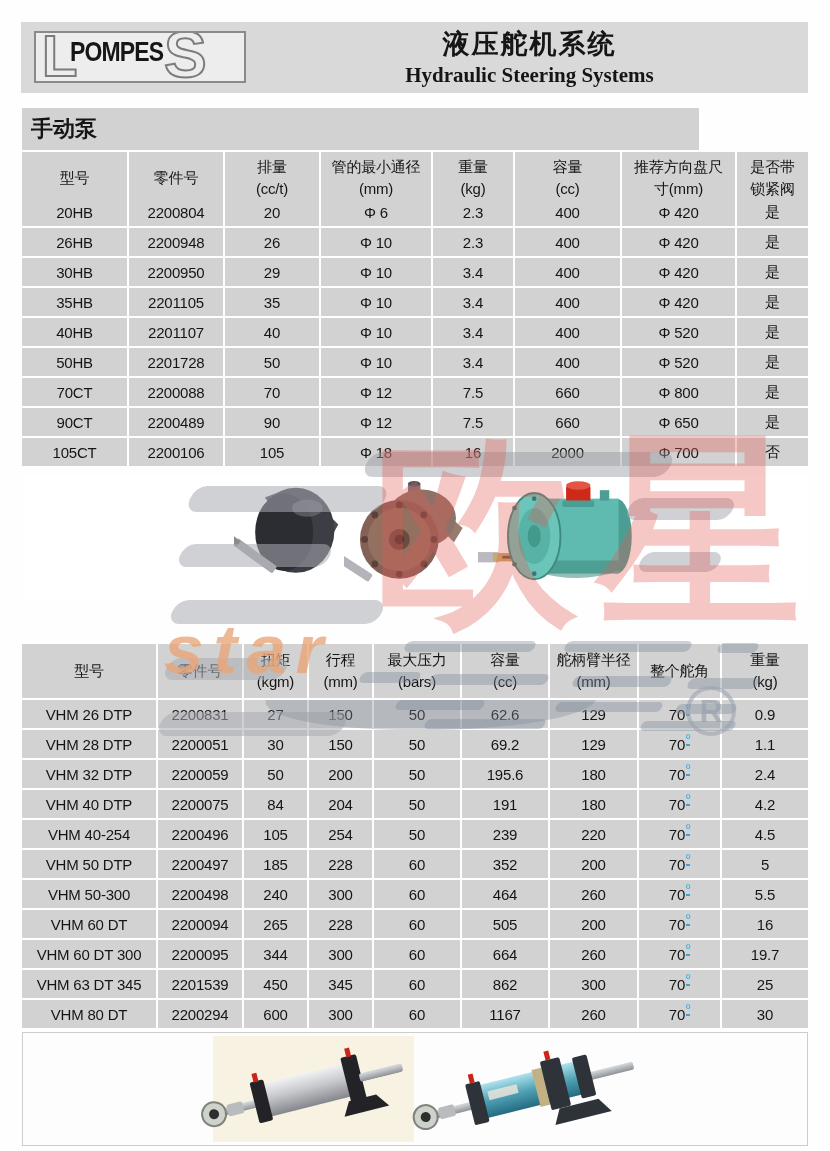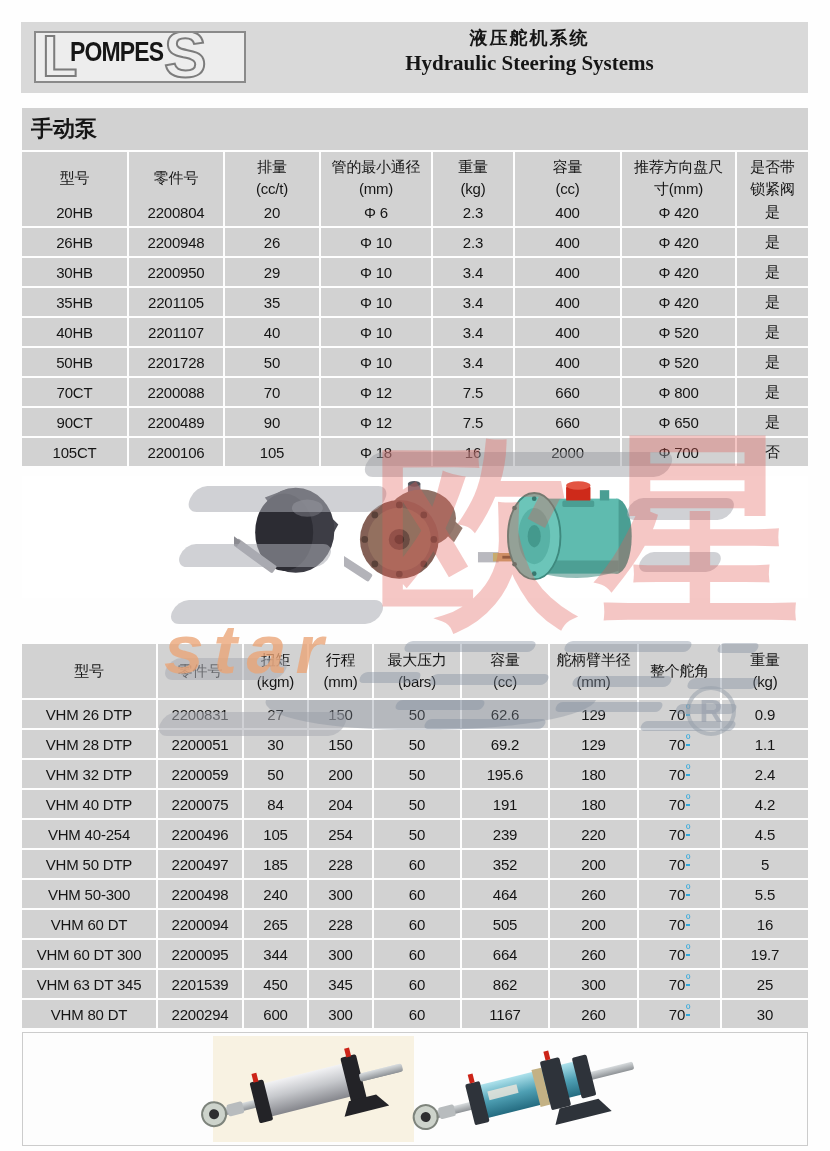--- a/index.html
+++ b/index.html
@@ -10,25 +10,25 @@
   .top-band{position:absolute;left:21px;top:22px;width:787px;height:71px;background:#d9d9d9;}
   .logo-box{position:absolute;left:13px;top:9px;width:212px;height:52px;background:#ededed;
             border:2px solid #8a8a8a;box-sizing:border-box;overflow:hidden;}
   .logo-l{position:absolute;left:6px;top:-6px;font-size:58px;font-weight:900;color:#ededed;
           -webkit-text-stroke:2px #7c7c7c;line-height:1;}
   .logo-pompes{position:absolute;left:34px;top:3px;font-size:28px;font-weight:900;color:#161616;
           letter-spacing:-1px;transform:scaleX(.82);transform-origin:left;}
   .logo-s{position:absolute;left:128px;top:-10px;font-size:64px;font-weight:900;color:#ededed;
           -webkit-text-stroke:2px #7c7c7c;line-height:1;}
   .titles{position:absolute;left:230px;right:0;top:4px;text-align:center;}
-  .title-cn{font-size:18px;font-weight:bold;letter-spacing:2px;}
+  .title-cn{font-size:27px;font-weight:bold;letter-spacing:2px;}
   .title-en{font-size:21px;font-weight:bold;font-family:"Liberation Serif","DejaVu Serif",serif;margin-top:1px;}
 
   
-  .band{position:absolute;left:22px;width:786px;height:42px;background:#d2d2d2;
+  .band{position:absolute;left:22px;width:677px;height:42px;background:#d2d2d2;
         font-size:22px;font-weight:bold;line-height:42px;padding-left:9px;box-sizing:border-box;}
   .band1{top:108px;}
   .band2{top:600px;}
 
   
   .grid{position:absolute;left:22px;display:grid;gap:2px;}
   .t1{grid-template-columns:105px 94px 94px 110px 80px 105px 113px 71px;}
   .t2{grid-template-columns:134px 84px 63px 63px 86px 86px 87px 81px 86px;}
   .t1h{top:152px;grid-auto-rows:52px;}
   .t1b{top:198px;grid-auto-rows:28px;}

